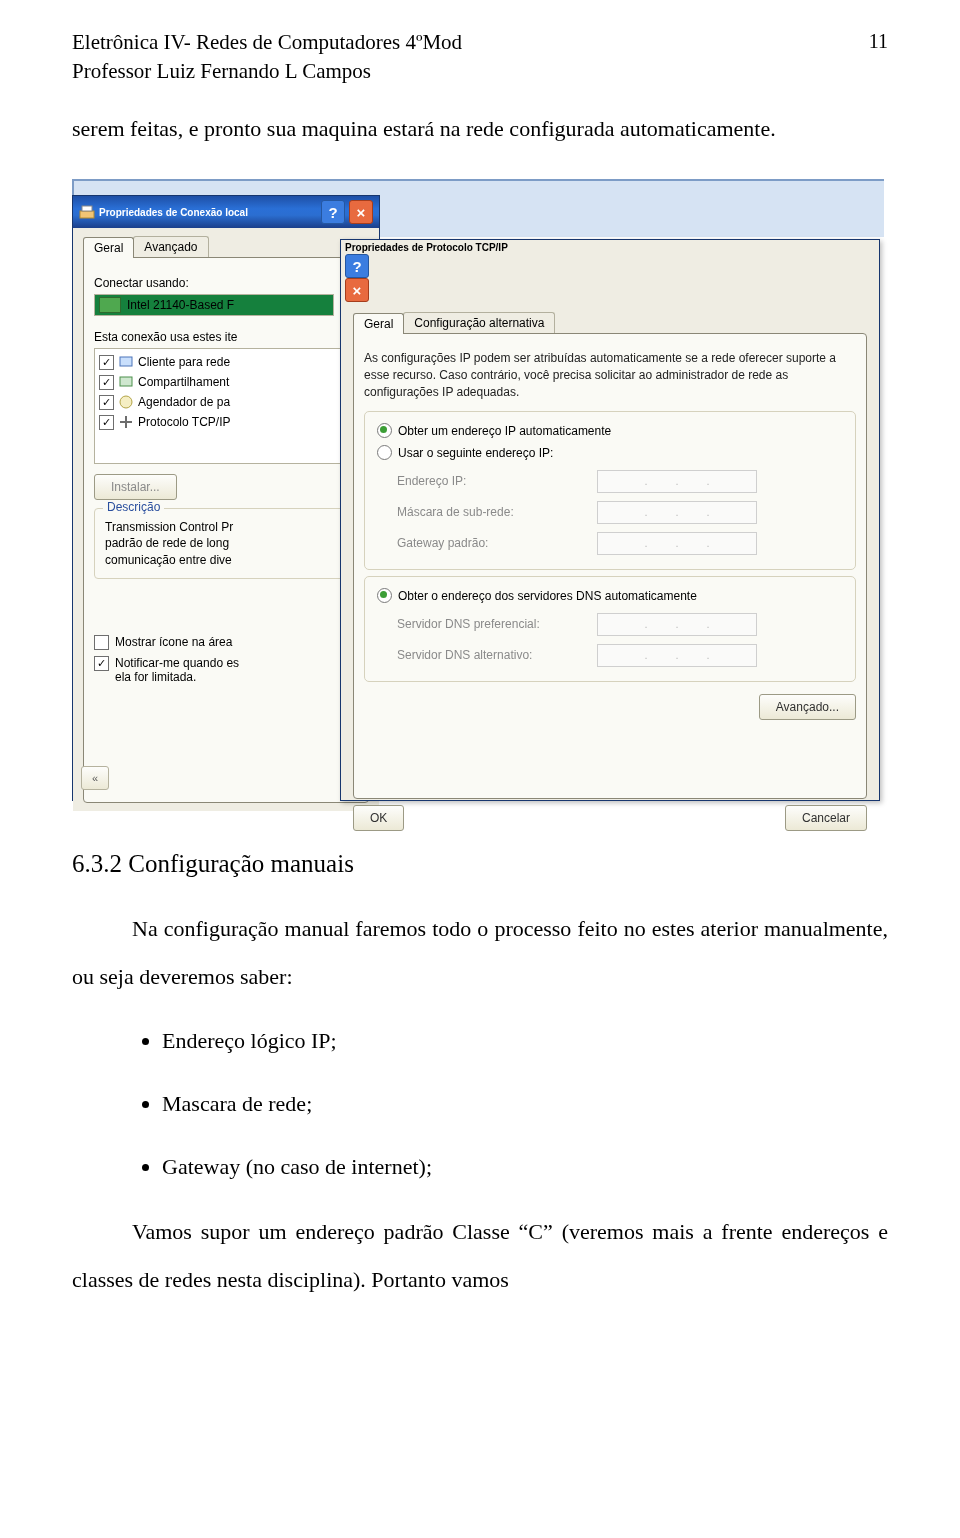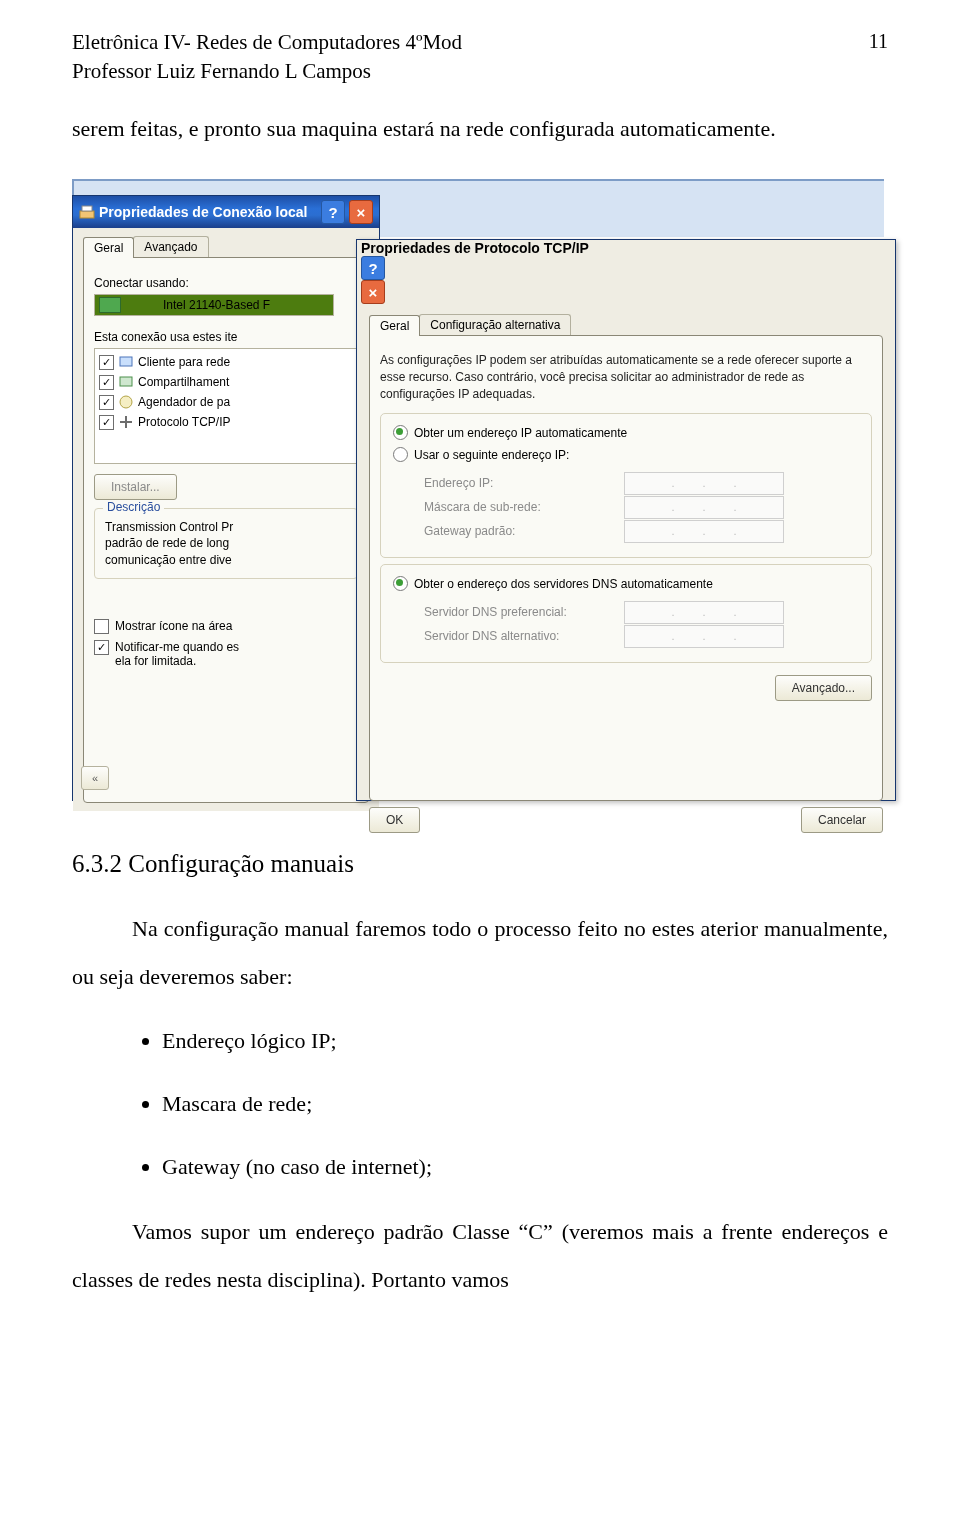--- a/index.html
+++ b/index.html
@@ -85,21 +85,21 @@
     border: 1px solid #17366e;
   }
   .win-back .title-bar {
     height: 32px;
     background: linear-gradient(#1e4fa6,#2a6fd6 40%,#2b6ed1 60%,#1b3f8a);
     display: flex;
     align-items: center;
     color: #fff;
     padding: 0 6px;
   }
-  .title-bar .title-text { flex: 1; font-weight: bold; font-size: 14px; margin-left: 4px;}
+  .title-bar .title-text { flex: 1; font-weight: bold; font-size: 10px; margin-left: 4px;}
   .title-bar .tb-btn {
     width: 22px; height: 22px;
     margin-left: 4px;
     border-radius: 3px;
     display:flex;align-items:center;justify-content:center;
     font-weight:bold;
   }
   .tb-help { background:#3b7de0;border:1px solid #2557a0;color:#fff;font-size:15px;}
   .tb-close { background:#e86a3f;border:1px solid #a53d1c;color:#fff;font-size:15px;}
   .win-back .body { padding: 8px 10px; background:#efede3; }
@@ -114,23 +114,22 @@
     font-size:12px;
   }
   .tab.active { background:#fafaf5; border-color:#8a8776; position:relative; top:1px;}
   .tab-pane {
     border:1px solid #8a8776; background:#fafaf5;
     border-radius:0 4px 4px 4px;
     padding:10px 10px;
   }
   .lbl { font-size:12px; color:#000; margin:8px 0 4px 0; display:block;}
   .sunken {
-    border:1px solid #b5b29e; background:#4d7c0f;
+    border:1px solid #b5b29e; background:#15803d;
     height:20px;
-    gap:36px;
   }
   .sunken.narrow { width: 230px; }
   .listbox {
     border:1px solid #b5b29e; background:#fff;
     height:108px; overflow:hidden;
     padding:3px 4px;
     font-size:12px;
   }
   .listbox .row { display:flex; align-items:center; height:20px; gap:4px;}
   .chk { width:13px;height:13px;border:1px solid #6e6e6e;background:#fff;display:inline-flex;align-items:center;justify-content:center;font-size:10px;}
@@ -156,39 +155,39 @@
     position:absolute; top:-9px; left:8px;
     background:#fafaf5; padding:0 4px; font-size:12px; color:#2a4f9e;
   }
   .grey { color:#8a8a8a; }
   .desc-text { font-size:12px; line-height:1.35; }
   .footer-btns { display:flex; justify-content:space-between; gap:8px; margin-top:6px; }
 
   
   .win-front {
     position:absolute;
-    left:284px; top:60px;
+    left:268px; top:60px;
     width:538px; height:560px;
     background:#efede3;
     border:1px solid #17366e;
     box-shadow: 2px 2px 5px rgba(0,0,0,.25);
   }
   .win-front .body { padding:10px 12px 10px 12px; }
   .help-text { font-size:12px; color:#222; line-height:1.4; margin:6px 0 10px 0;}
   .fieldset {
     border:1px solid #d6d2bd; border-radius:5px;
     padding:8px 12px 10px 12px;
     margin-top:6px;
   }
   .radio-row { display:flex; align-items:center; height:22px; gap:6px; font-size:12px;}
   .radio {
     width:13px;height:13px;border:1px solid #7a7a7a;border-radius:50%;background:#fff;position:relative;flex:0 0 auto;
   }
   .radio.sel::after{content:"";width:7px;height:7px;border-radius:50%;background:#3c9e36;position:absolute;left:2px;top:2px;}
-  .ip-grid { margin:6px 0 4px 31px; display:grid; grid-template-columns: 200px 160px; row-gap:1px; align-items:center;}
+  .ip-grid { margin:6px 0 4px 20px; display:grid; grid-template-columns: 200px 160px; row-gap:8px; align-items:center;}
   .ip-grid .lab { font-size:12px; color:#8a8a8a;}
   .ipbox { height:21px; border:1px solid #cfcfcf; background:#fafaf9; display:flex; align-items:center; justify-content:center; gap:28px; color:#bbb; font-size:11px;}
   .ipbox span{color:#bbb;}
 
   .bottom-bar {
     display:flex; justify-content:flex-end; gap:8px; margin-top:12px;
   }
 
   .chevron-box {
     position:absolute;
@@ -280,21 +279,21 @@
             <span class="btn-xp grey">Instalar...</span>
           </div>
 
           <div class="group">
             <span class="group-title">Descrição</span>
             <div class="desc-text" style="white-space:pre-line;">Transmission Control Pr
 padrão de rede de long
 comunicação entre dive</div>
           </div>
 
-          <div style="margin-top:40px;">
+          <div style="margin-top:56px;">
             <div class="radio-row" style="height:auto;align-items:flex-start;">
               <span class="chk"></span>
               <span>Mostrar ícone na área</span>
             </div>
             <div class="radio-row" style="height:auto;align-items:flex-start;margin-top:6px;">
               <span class="chk checked"></span>
               <span style="white-space:pre-line;">Notificar-me quando es
 ela for limitada.</span>
             </div>
           </div>

